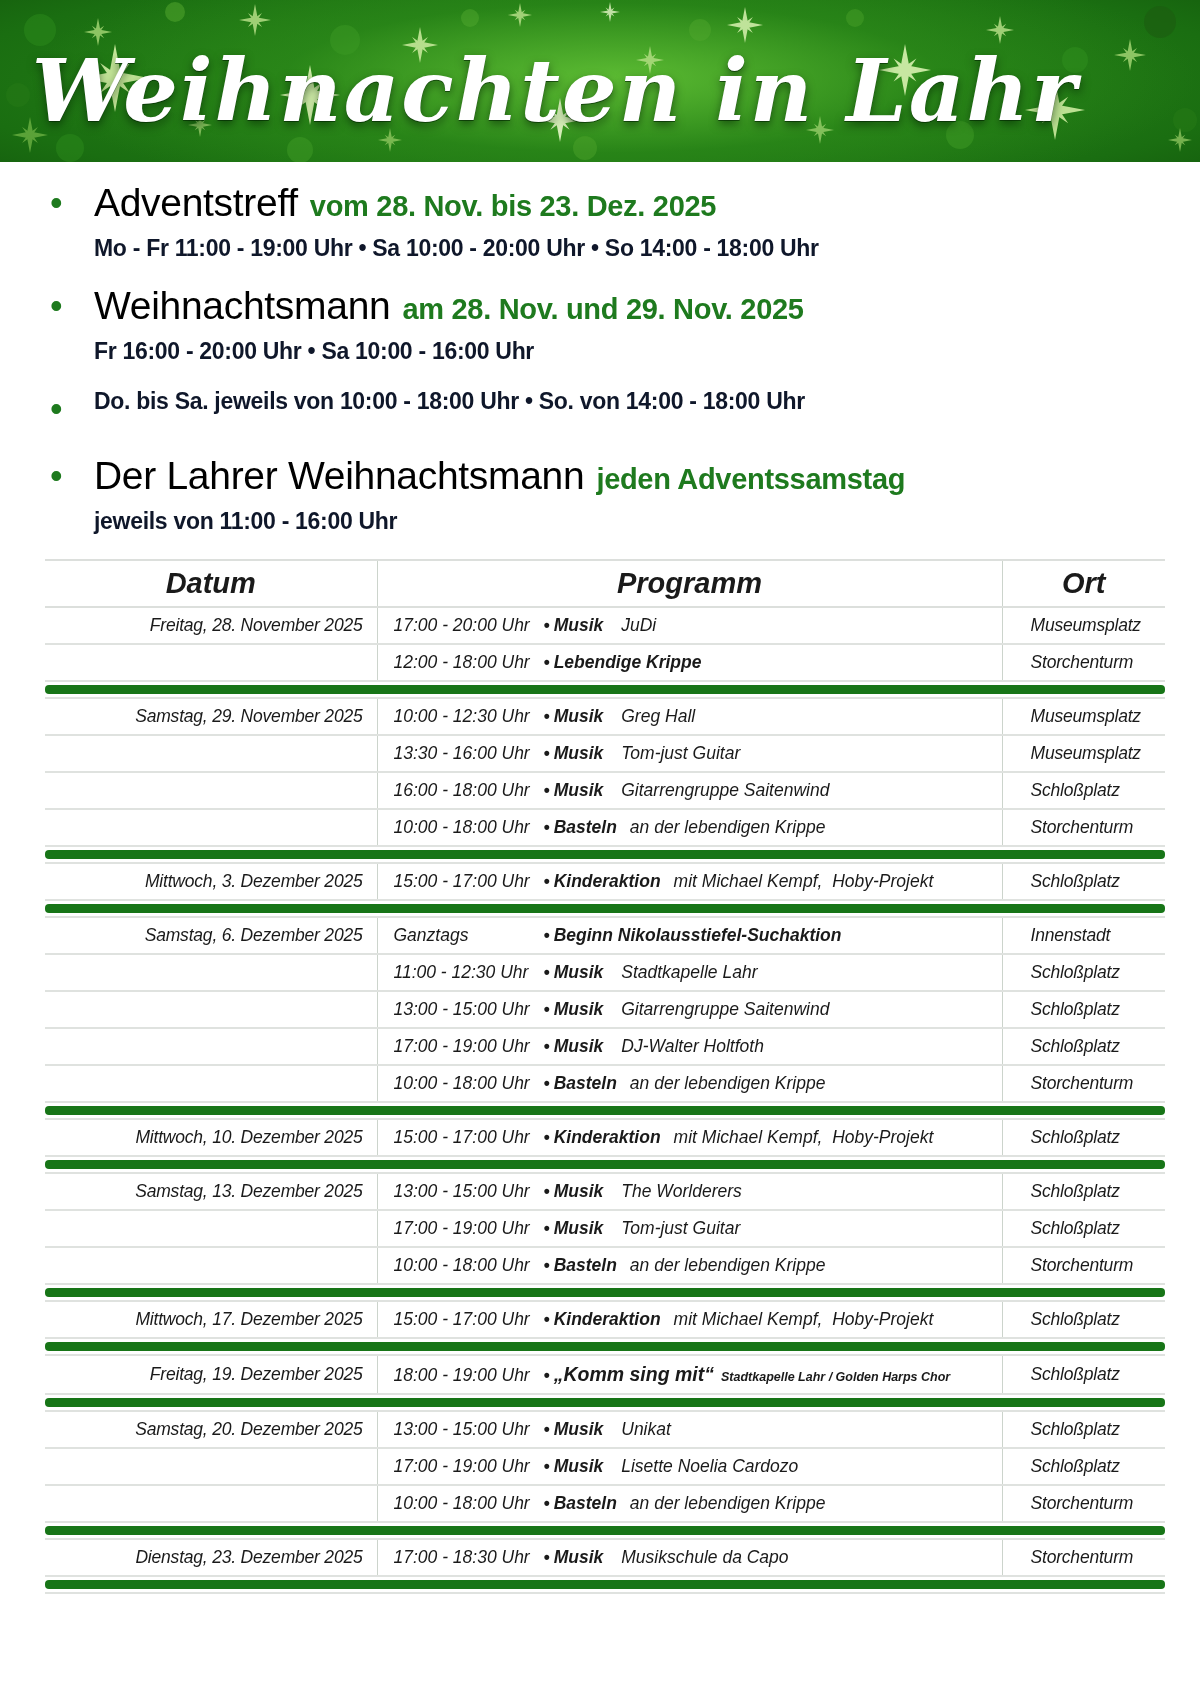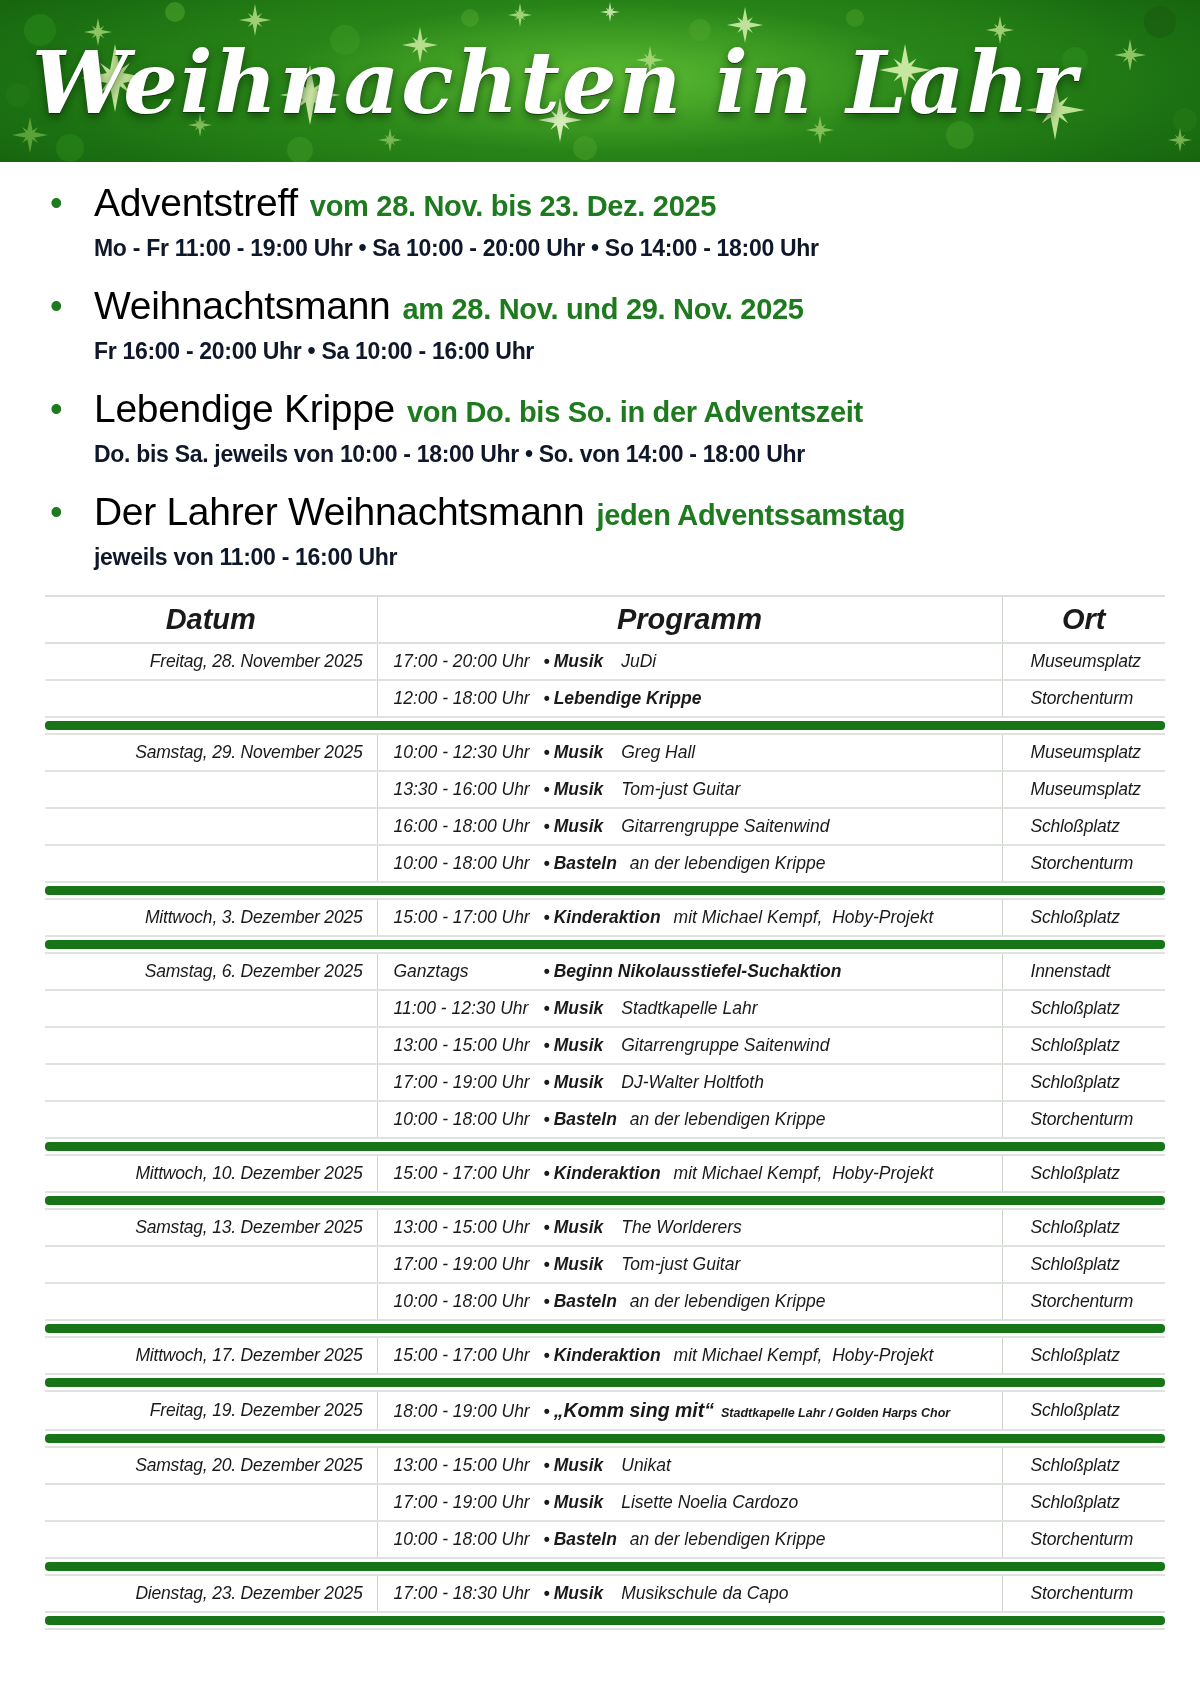--- a/index.html
+++ b/index.html
@@ -5,21 +5,21 @@
   html,body{margin:0;padding:0;background:#ffffff;}
   body{font-family:"Liberation Sans",sans-serif;color:#1a1a1a;}
   .page{position:relative;width:1200px;height:1694px;background:#ffffff;overflow:hidden;}
 
   
   .banner{position:relative;width:1200px;height:162px;overflow:hidden;
     background:
       radial-gradient(ellipse 65% 110% at 51% 48%, rgba(100,195,55,.85) 0%, rgba(45,140,26,.55) 42%, rgba(20,90,12,0) 75%),
       radial-gradient(ellipse 120% 160% at 50% 50%, #2e8c1a 0%, #1a6e11 45%, #0c4207 78%, #062503 100%);}
   .banner svg{position:absolute;inset:0;display:block;}
-  .banner-title{position:absolute;left:0;top:8px;width:1110px;text-align:center;
+  .banner-title{position:absolute;left:0;top:16px;width:1110px;text-align:center;
     font-family:"DejaVu Serif",serif;font-style:italic;font-weight:bold;
     font-size:86px;line-height:150px;color:#ffffff;letter-spacing:2px;
     text-shadow:0 4px 10px rgba(0,30,0,.55), 0 1px 0 rgba(0,40,0,.6);}
 
   
   .intro{padding:18px 0 0 50px;}
   .item{display:flex;margin-bottom:21px;}
   .dot{flex:0 0 44px;color:#1e7a1e;font-size:36px;line-height:46px;}
   .item-head{line-height:45px;white-space:nowrap;letter-spacing:-.3px;}
   .item-title{font-size:39px;font-weight:normal;color:#000000;}
@@ -110,21 +110,20 @@
     <div class="item">
       <span class="dot">•</span>
       <div>
         <div class="item-head"><span class="item-title">Weihnachtsmann</span><span class="item-sub">am 28. Nov. und 29. Nov. 2025</span></div>
         <div class="item-times">Fr 16:00 - 20:00 Uhr • Sa 10:00 - 16:00 Uhr</div>
       </div>
     </div>
     <div class="item">
       <span class="dot">•</span>
       <div>
-        <div class="item-head"><span class="item-title">Lebendige Krippe</span><span class="item-sub">von Do. bis So. in der Adventszeit</span></div>
         <div class="item-times">Do. bis Sa. jeweils von 10:00 - 18:00 Uhr • So. von 14:00 - 18:00 Uhr</div>
       </div>
     </div>
     <div class="item">
       <span class="dot">•</span>
       <div>
         <div class="item-head"><span class="item-title">Der Lahrer Weihnachtsmann</span><span class="item-sub">jeden Adventssamstag</span></div>
         <div class="item-times">jeweils von 11:00 - 16:00 Uhr</div>
       </div>
     </div>

